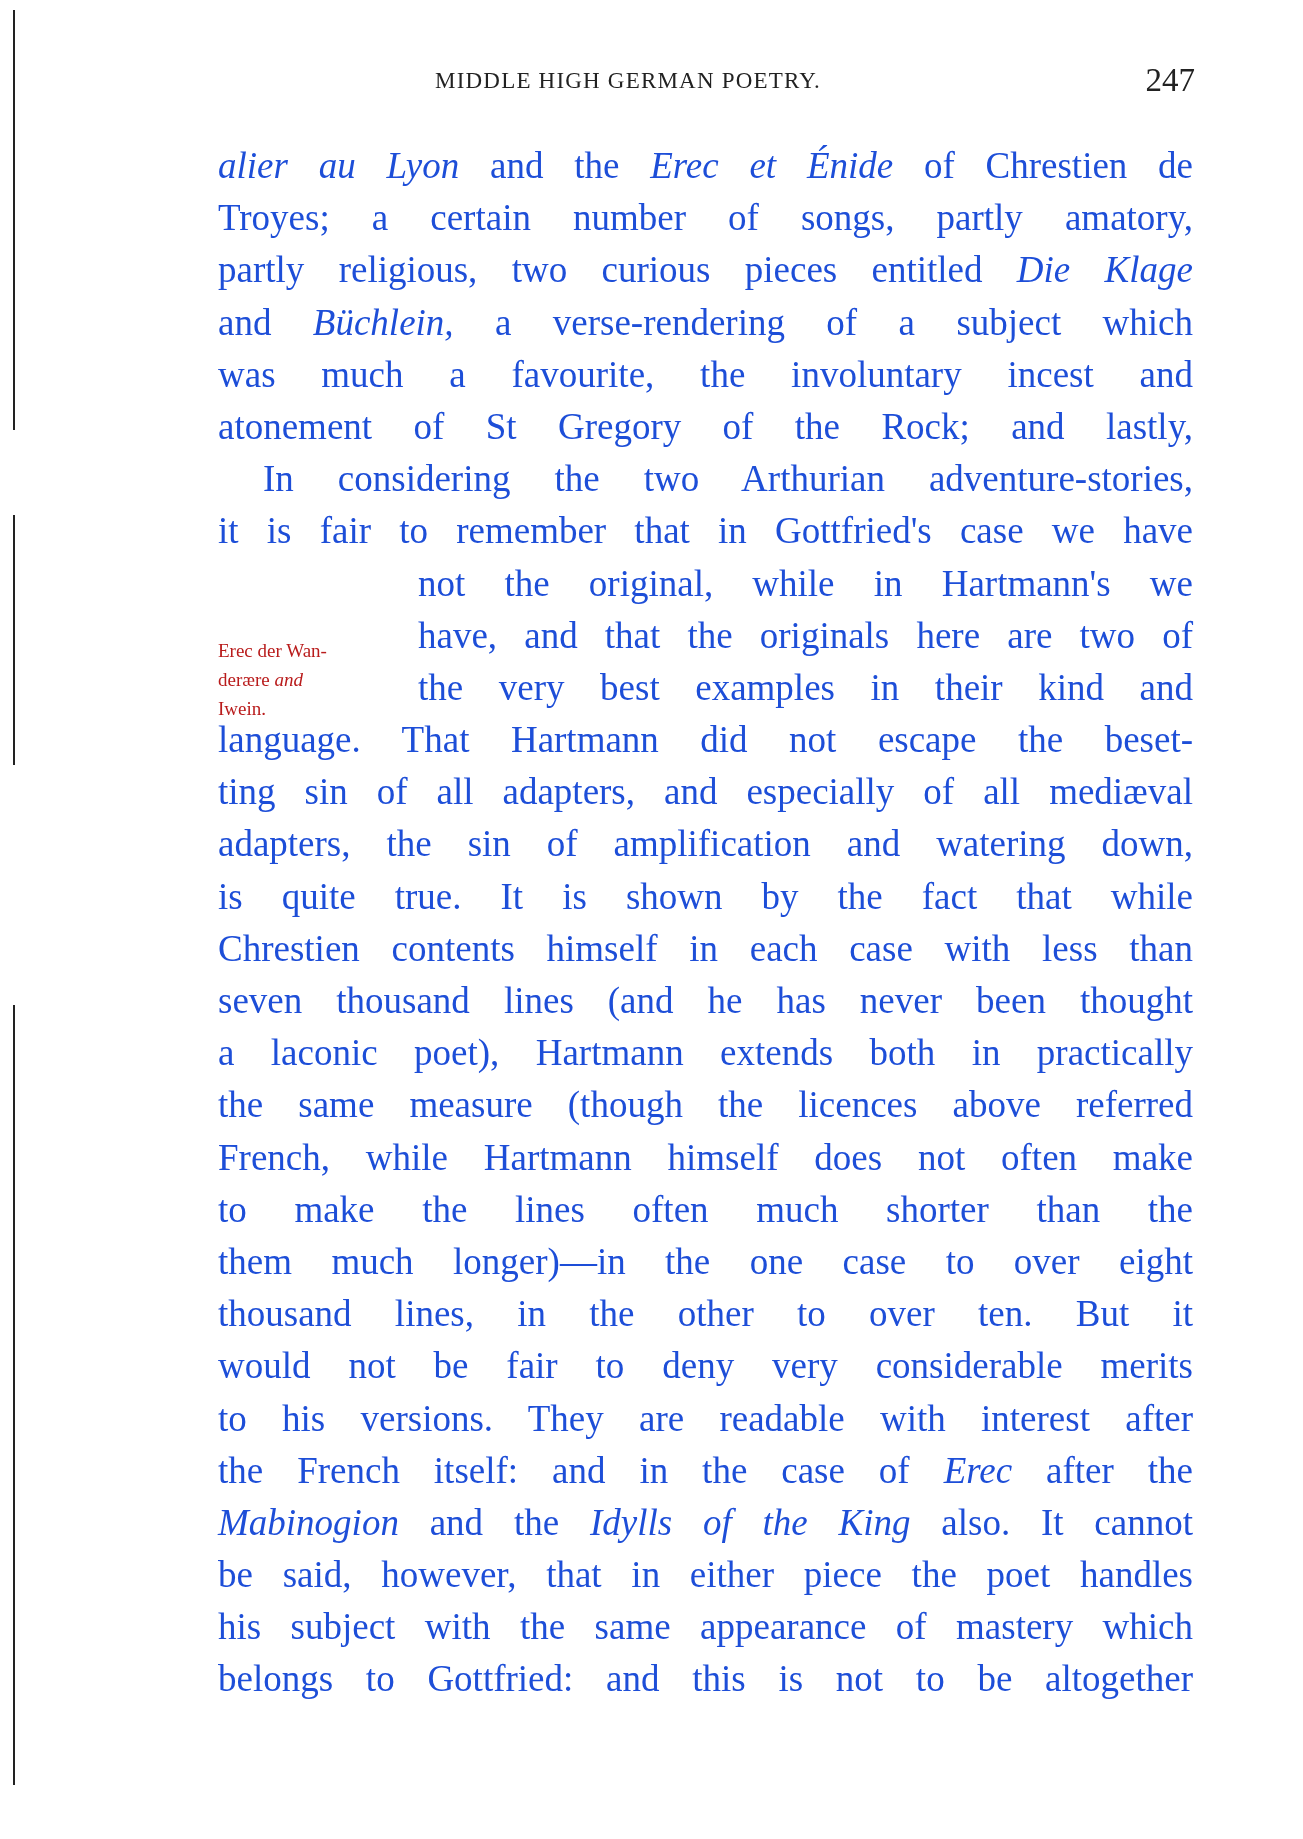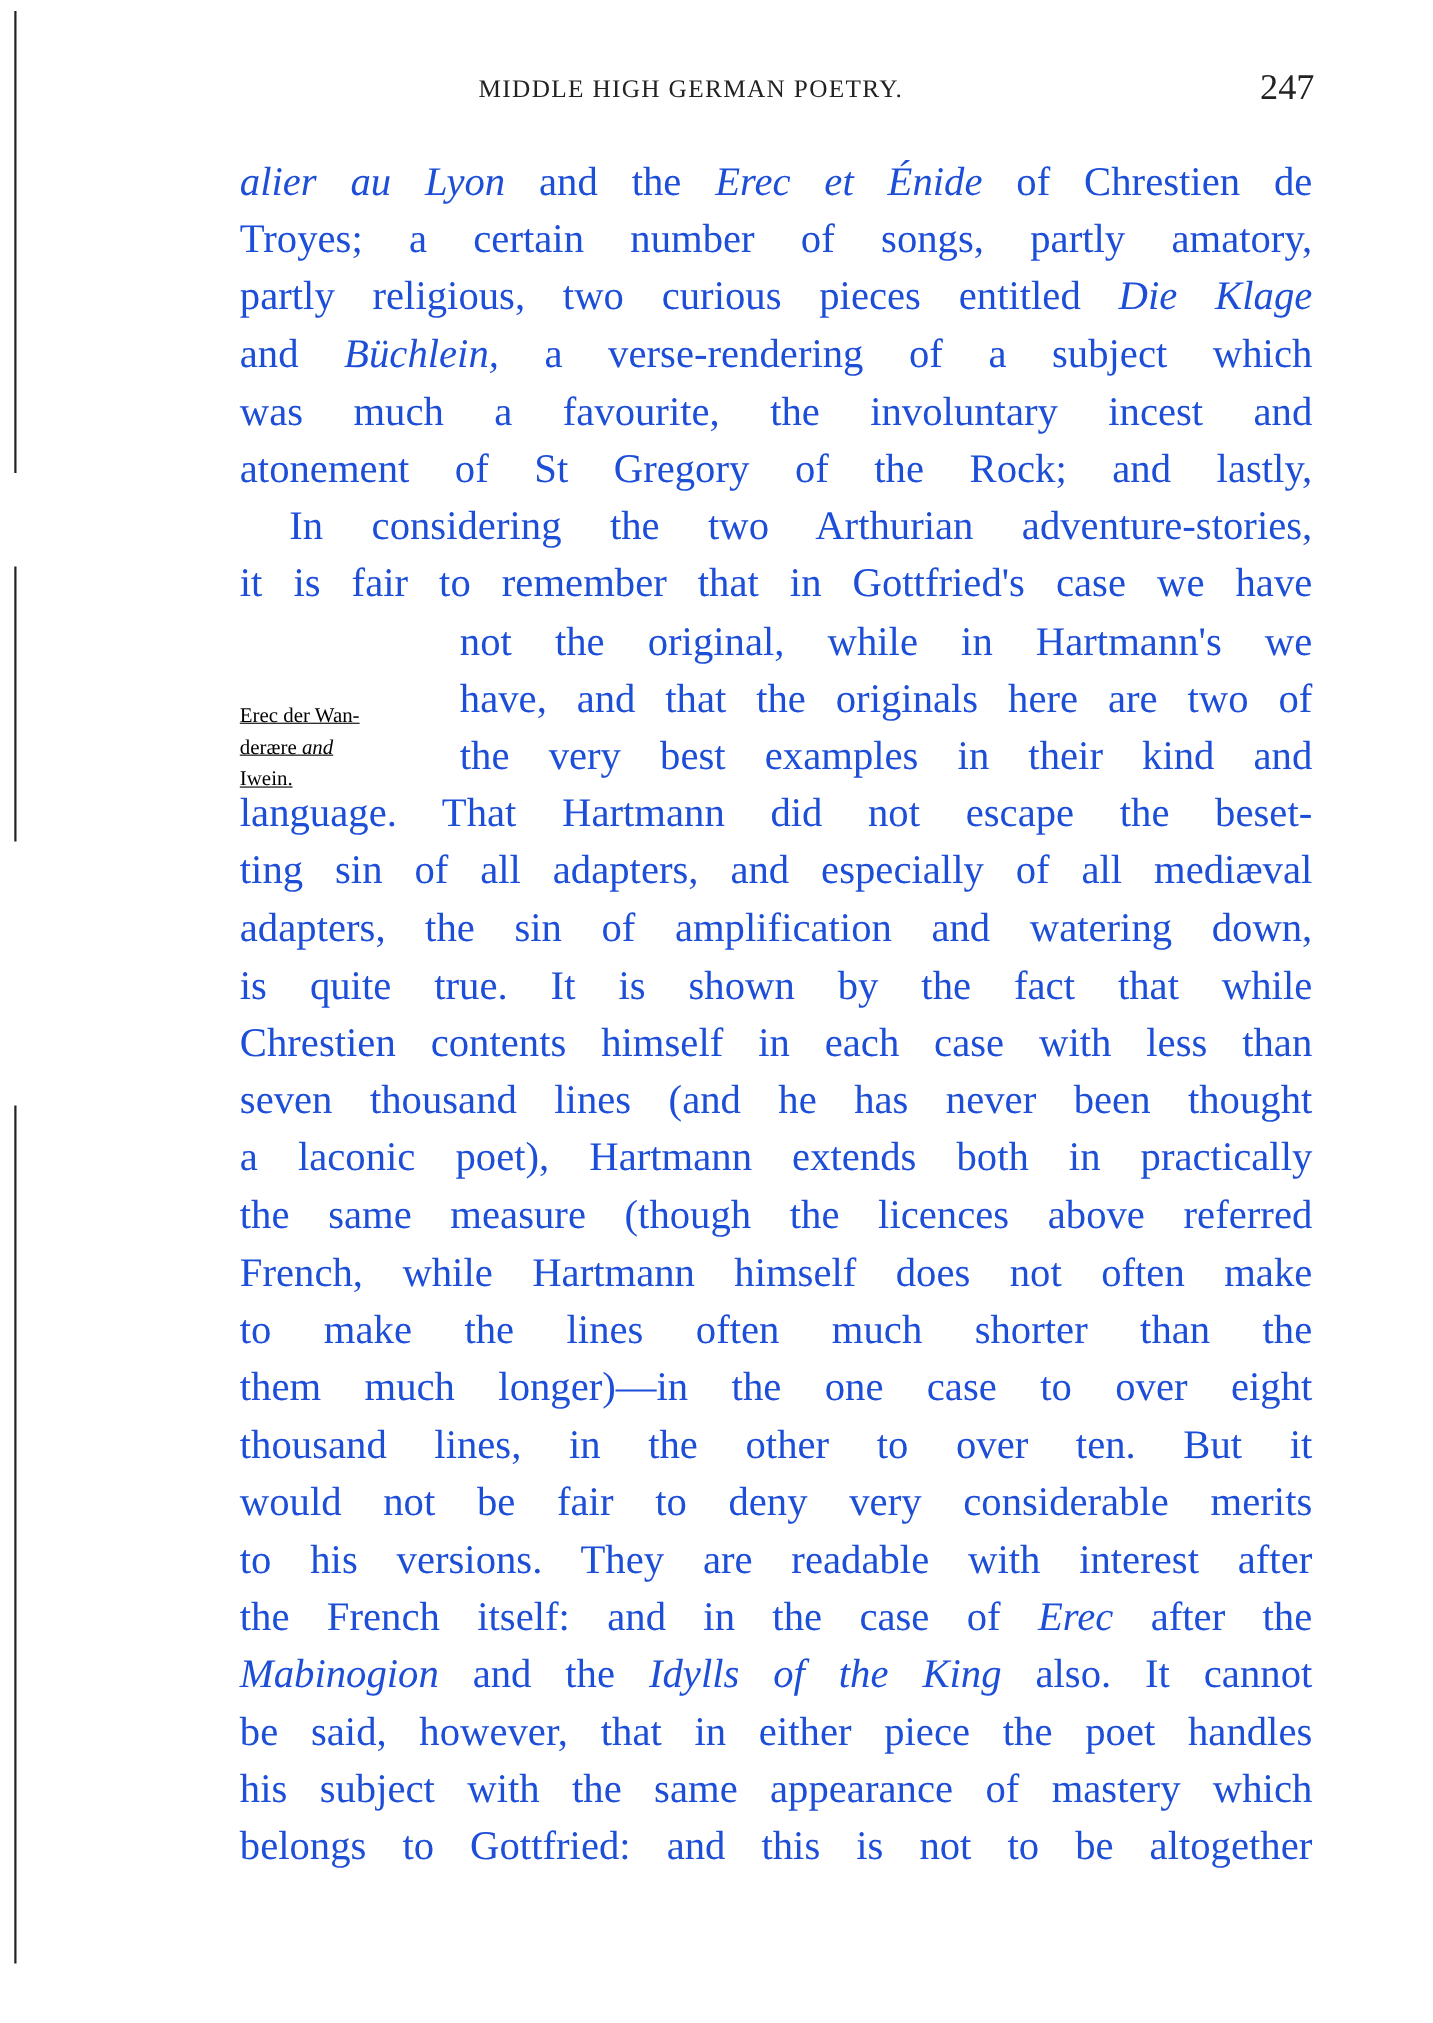--- a/index.html
+++ b/index.html
@@ -32,21 +32,21 @@
     .line {
       display: block; white-space: nowrap; text-align: justify; text-align-last: justify;
       height: 52.2px;
     }
     .line.last { text-align-last: left; }
     .line.indent { padding-left: 45px; }
     .line.narrow { margin-left: 200px; }
     i { font-style: italic; }
     .sidenote {
       position: absolute; left: 218px; top: 636px; width: 160px;
-      font-family: "Liberation Serif", serif; font-size: 19px; line-height: 29px; color: #000000; text-decoration: underline;
+      font-family: "Liberation Serif", serif; font-size: 19px; line-height: 29px; color: #b91c1c;
     }
   </style>
 </head>
 <body>
 
 <div class="page">
   <div class="edge-line" style="top:10px;height:420px"></div>
   <div class="edge-line" style="top:515px;height:250px"></div>
   <div class="edge-line" style="top:1005px;height:780px"></div>
 

